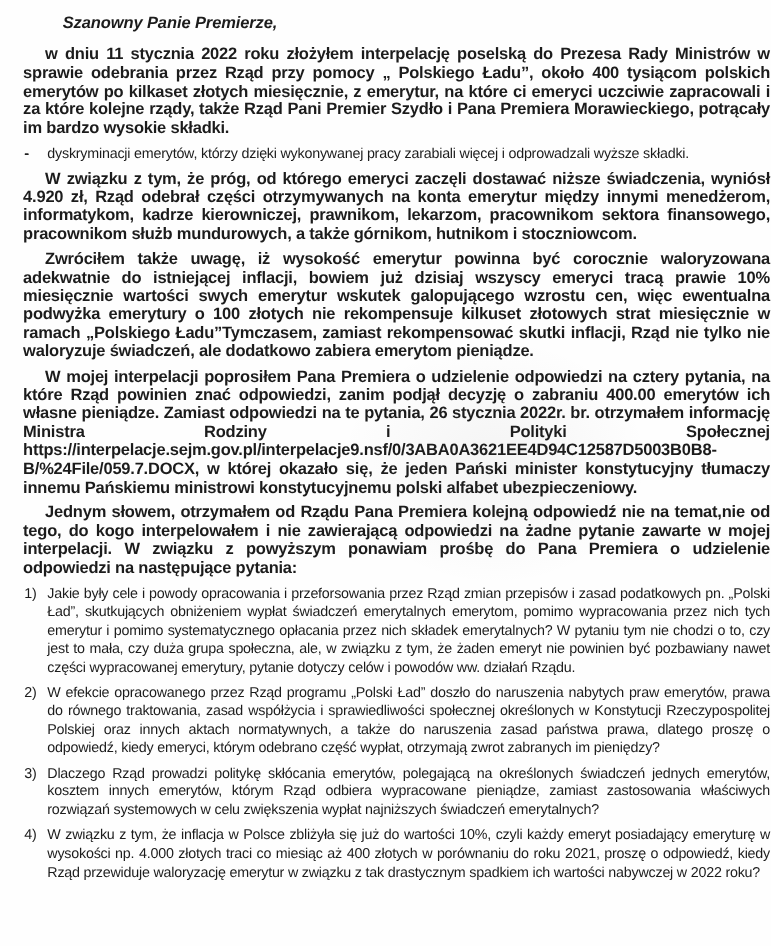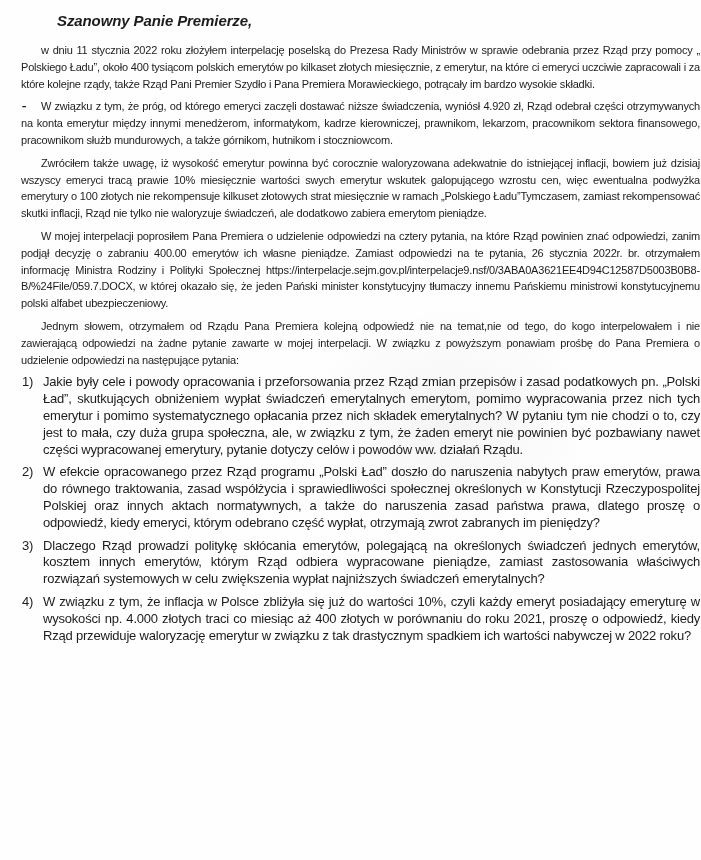--- a/index.html
+++ b/index.html
@@ -32,26 +32,27 @@
     pointer-events: none;
   }
   .salutation {
     font-size: 15px;
     font-weight: bold;
     font-style: italic;
     letter-spacing: -0.1px;
     margin: 2px 0 13px 36px;
   }
   .para {
-    font-size: 11px;
+    font-size: 15px;
     line-height: 16.8px;
     letter-spacing: -0.2px;
     text-align: justify;
     text-indent: 20px;
     margin: 0 0 6px 0;
+    font-weight: bold;
   }
   .para.url-wrap {
     overflow-wrap: anywhere;
   }
   .list {
     margin: 0 0 6px 0;
   }
   .list-item {
     position: relative;
     padding-left: 22px;
@@ -83,20 +84,21 @@
 
   <div class="list dashes">
     <div class="list-item">
       <span class="marker">-</span>
     </div>
     <div class="list-item">
       <span class="marker">-</span>
     </div>
     <div class="list-item">
       <span class="marker">-</span>
+      <span>dyskryminacji emerytów, którzy dzięki wykonywanej pracy zarabiali więcej i odprowadzali wyższe składki.</span>
     </div>
   </div>
 
   <p class="para">W związku z tym, że próg, od którego emeryci zaczęli dostawać niższe świadczenia, wyniósł 4.920 zł, Rząd odebrał części otrzymywanych na konta emerytur między innymi menedżerom, informatykom, kadrze kierowniczej, prawnikom, lekarzom, pracownikom sektora finansowego, pracownikom służb mundurowych, a także górnikom, hutnikom i stoczniowcom.</p>
 
   <p class="para">Zwróciłem także uwagę, iż wysokość emerytur powinna być corocznie waloryzowana adekwatnie do istniejącej inflacji, bowiem już dzisiaj wszyscy emeryci tracą prawie 10% miesięcznie wartości swych emerytur wskutek galopującego wzrostu cen, więc ewentualna podwyżka emerytury o 100 złotych nie rekompensuje kilkuset złotowych strat miesięcznie w ramach „Polskiego Ładu”Tymczasem, zamiast rekompensować skutki inflacji, Rząd nie tylko nie waloryzuje świadczeń, ale dodatkowo zabiera emerytom pieniądze.</p>
 
   <p class="para url-wrap">W mojej interpelacji poprosiłem Pana Premiera o udzielenie odpowiedzi na cztery pytania, na które Rząd powinien znać odpowiedzi, zanim podjął decyzję o zabraniu 400.00 emerytów ich własne pieniądze. Zamiast odpowiedzi na te pytania, 26 stycznia 2022r. br. otrzymałem informację Ministra Rodziny i Polityki Społecznej https://interpelacje.sejm.gov.pl/interpelacje9.nsf/0/3ABA0A3621EE4D94C12587D5003B0B8-B/%24File/059.7.DOCX, w której okazało się, że jeden Pański minister konstytucyjny tłumaczy innemu Pańskiemu ministrowi konstytucyjnemu polski alfabet ubezpieczeniowy.</p>
 
   <p class="para">Jednym słowem, otrzymałem od Rządu Pana Premiera kolejną odpowiedź nie na temat,nie od tego, do kogo interpelowałem i nie zawierającą odpowiedzi na żadne pytanie zawarte w mojej interpelacji. W związku z powyższym ponawiam prośbę do Pana Premiera o udzielenie odpowiedzi na następujące pytania:</p>

